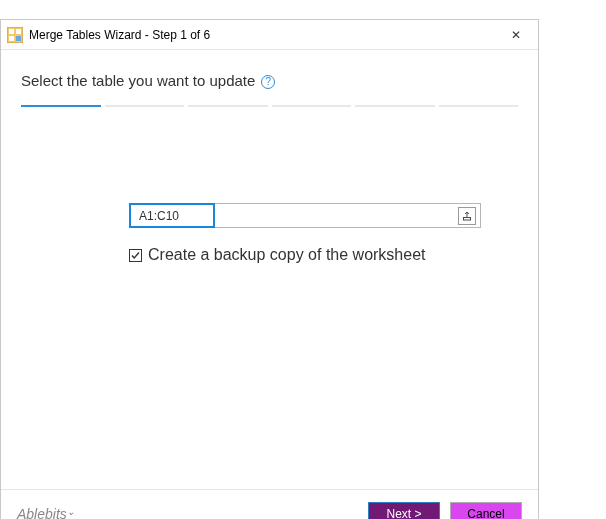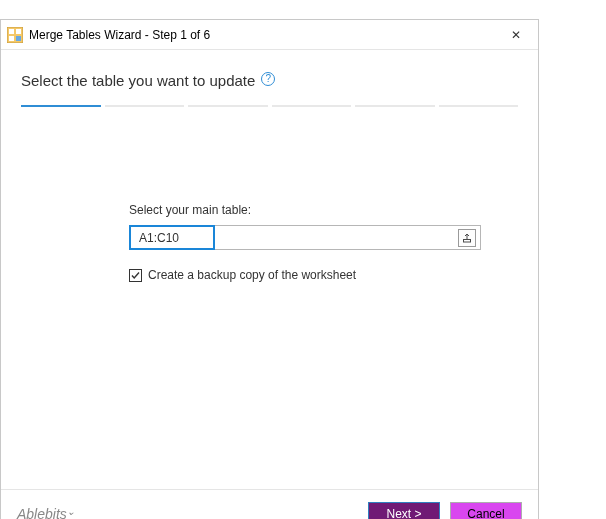--- a/index.html
+++ b/index.html
@@ -44,21 +44,21 @@
   .content {
     flex: 1;
     padding: 22px 20px 0 20px;
     display: flex;
     flex-direction: column;
   }
   .heading {
     font-size: 15px;
     color: #333;
     display: flex;
-    align-items: flex-start;
+    align-items: flex-end;
     gap: 6px;
   }
   .help-icon {
     width: 14px; height: 14px;
     border: 1px solid #2f8dd5;
     border-radius: 50%;
     color: #2f8dd5;
     font-size: 10px;
     line-height: 12px;
     text-align: center;
@@ -118,21 +118,21 @@
     border: 1px solid #9a9a9a;
     display: flex; align-items: center; justify-content: center;
     cursor: pointer;
     background: #fdfdfd;
   }
   .checkbox-row {
     margin-top: 18px;
     display: flex;
     align-items: center;
     gap: 6px;
-    font-size: 12px;
+    font-size: 16px;
     cursor: pointer;
   }
   .checkbox {
     width: 13px; height: 13px;
     border: 1px solid #333;
     display: inline-flex;
     align-items: center;
     justify-content: center;
   }
   .footer {
@@ -201,21 +201,20 @@
     <div class="progress">
       <div class="seg active"></div>
       <div class="seg"></div>
       <div class="seg"></div>
       <div class="seg"></div>
       <div class="seg"></div>
       <div class="seg"></div>
     </div>
 
     <div class="form-area">
-      <div class="field-label">Select your main table:</div>
       <div class="range-row">
         <input class="range-input" type="text" value="A1:C10" style="">
         <div class="range-extend">
           <div class="range-picker">
             <svg width="10" height="10" viewBox="0 0 10 10">
               <path d="M5 1 L5 6 M5 1 L3 3 M5 1 L7 3" stroke="#4a4a4a" stroke-width="1" fill="none"></path>
               <rect x="1.5" y="6.5" width="7" height="2.5" fill="none" stroke="#4a4a4a" stroke-width="1"></rect>
             </svg>
           </div>
         </div>

